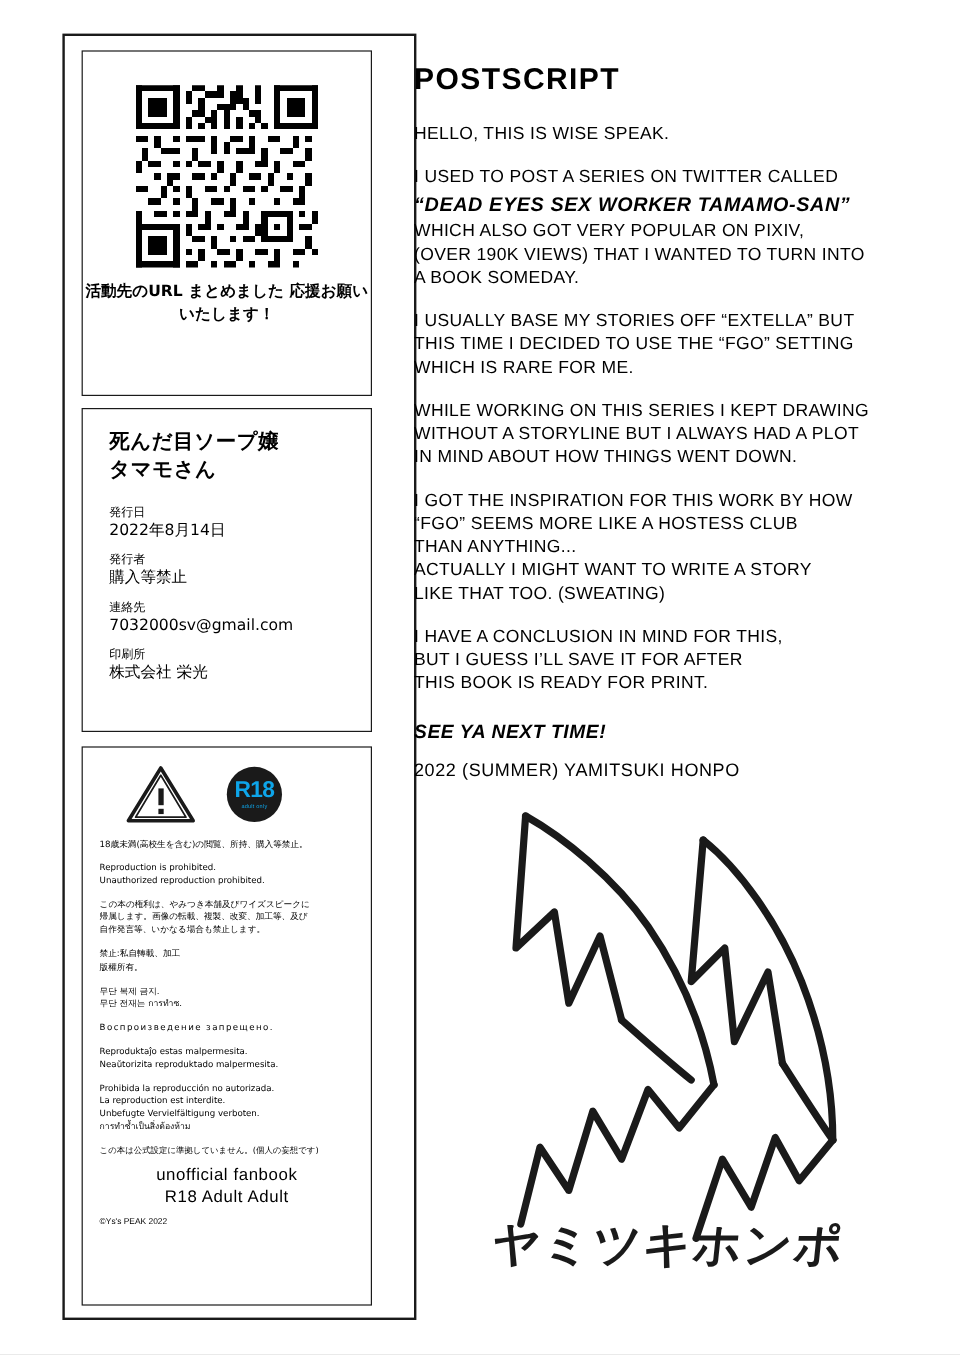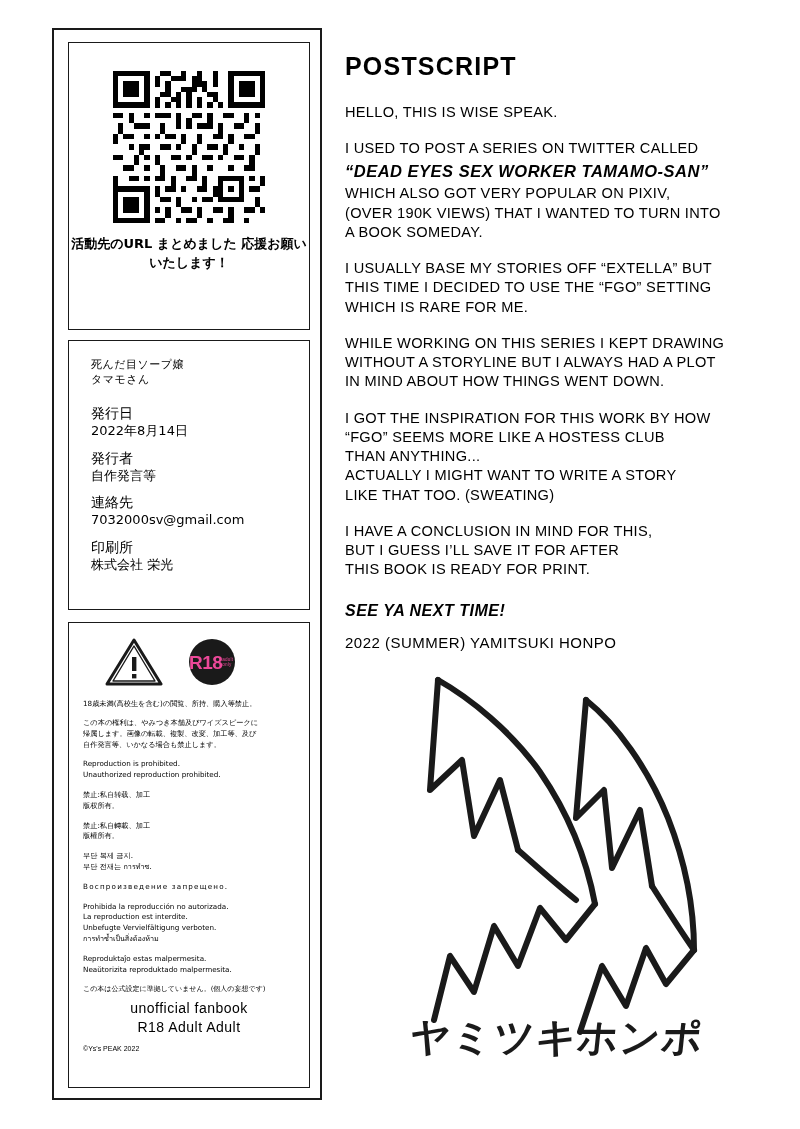--- a/index.html
+++ b/index.html
@@ -14,21 +14,21 @@
     background: #ffffff;
     overflow: hidden;
     font-family: "Liberation Sans", sans-serif;
     color: #000000;
   }
   
   .left-col {
     position: absolute;
     left: 52px;
     top: 28px;
-    width: 270px;
+    width: 295px;
     height: 1072px;
     border: 2px solid #1a1a1a;
     box-sizing: border-box;
     background: #fff;
   }
   .panel {
     position: absolute;
     border: 1.5px solid #1a1a1a;
     box-sizing: border-box;
     background: #fff;
@@ -61,33 +61,33 @@
   }
   
   .colophon-panel {
     left: 14px;
     top: 310px;
     width: 242px;
     height: 270px;
     padding: 16px 0 0 22px;
   }
   .colophon-title {
-    font-size: 11px;
+    font-size: 17px;
     line-height: 1.4;
-    font-weight: normal;
+    font-weight: bold;
     font-family: "DejaVu Sans", sans-serif;
     letter-spacing: 0.5px;
   }
   .colophon-rows {
     margin-top: 16px;
     font-family: "DejaVu Sans", sans-serif;
   }
   .crow { margin-bottom: 9px; }
   .crow .lbl {
-    font-size: 14px;
+    font-size: 10px;
     line-height: 1.3;
   }
   .crow .val {
     font-size: 13px;
     line-height: 1.35;
   }
   
   .legal-panel {
     left: 14px;
     top: 592px;
@@ -100,22 +100,23 @@
     align-items: center;
     gap: 26px;
     padding-left: 22px;
     margin-bottom: 12px;
   }
   .warn-tri { width: 58px; height: 50px; }
   .r18 {
     width: 46px; height: 46px;
     border-radius: 50%;
     background: #1a1a1a;
-    color: #ec4899;
+    color: #0ea5e9;
     display: flex;
+    flex-direction: column;
     align-items: center;
     justify-content: center;
     line-height: 1;
   }
   .r18 .big { font-size: 19px; font-weight: bold; letter-spacing: -0.5px; }
   .r18 .small { font-size: 4.6px; margin-top: 2px; letter-spacing: 0.2px; }
   .legal-jp-top {
     font-size: 7.2px;
     font-family: "DejaVu Sans", sans-serif;
     margin-bottom: 9px;
@@ -378,21 +379,21 @@
     <div class="panel colophon-panel">
       <div class="colophon-title" style="white-space:pre-line">死んだ目ソープ嬢
 タマモさん</div>
       <div class="colophon-rows">
         <div class="crow">
           <div class="lbl">発行日</div>
           <div class="val">2022年8月14日</div>
         </div>
         <div class="crow">
           <div class="lbl">発行者</div>
-          <div class="val">自作発言等</div>
+          <div class="val">購入等禁止</div>
         </div>
         <div class="crow">
           <div class="lbl">連絡先</div>
           <div class="val">7032000sv@gmail.com</div>
         </div>
         <div class="crow">
           <div class="lbl">印刷所</div>
           <div class="val">株式会社 栄光</div>
         </div>
       </div>
@@ -408,38 +409,36 @@
             <rect x="27" y="37" width="4.4" height="4.4" fill="#1a1a1a"></rect>
           </svg>
         </div>
         <div class="r18">
           <div class="big">R18</div>
           <div class="small">adult only</div>
         </div>
       </div>
 
       <div class="legal-jp-top">18歳未満(高校生を含む)の閲覧、所持、購入等禁止。</div>
+      <div class="legal-block">Reproduction is prohibited.
+Unauthorized reproduction prohibited.</div>
       <div class="legal-block">この本の権利は、やみつき本舗及びワイズスピークに
 帰属します。画像の転載、複製、改変、加工等、及び
 自作発言等、いかなる場合も禁止します。</div>
-      <div class="legal-block">Reproduction is prohibited.
-Unauthorized reproduction prohibited.</div>
-      <div class="legal-block">禁止:私自转载、加工
-版权所有。</div>
       <div class="legal-block">禁止:私自轉載、加工
 版權所有。</div>
       <div class="legal-block">무단 복제 금지.
 무단 전재는 การทำซ.</div>
       <div class="legal-block sp">Воспроизведение запрещено.</div>
+      <div class="legal-block">Reproduktaĵo estas malpermesita.
+Neaŭtorizita reproduktado malpermesita.</div>
       <div class="legal-block">Prohibida la reproducción no autorizada.
 La reproduction est interdite.
 Unbefugte Vervielfältigung verboten.
 การทำซ้ำเป็นสิ่งต้องห้าม</div>
-      <div class="legal-block">Reproduktaĵo estas malpermesita.
-Neaŭtorizita reproduktado malpermesita.</div>
       <div class="legal-note">この本は公式設定に準拠していません。(個人の妄想です)</div>
       <div class="legal-foot">
         <div class="fb1">unofficial  fanbook</div>
         <div class="fb2">R18  Adult Adult</div>
         <div class="fb3">©Ys's PEAK 2022</div>
       </div>
     </div>
   </div>
 
   <div class="right-col">

